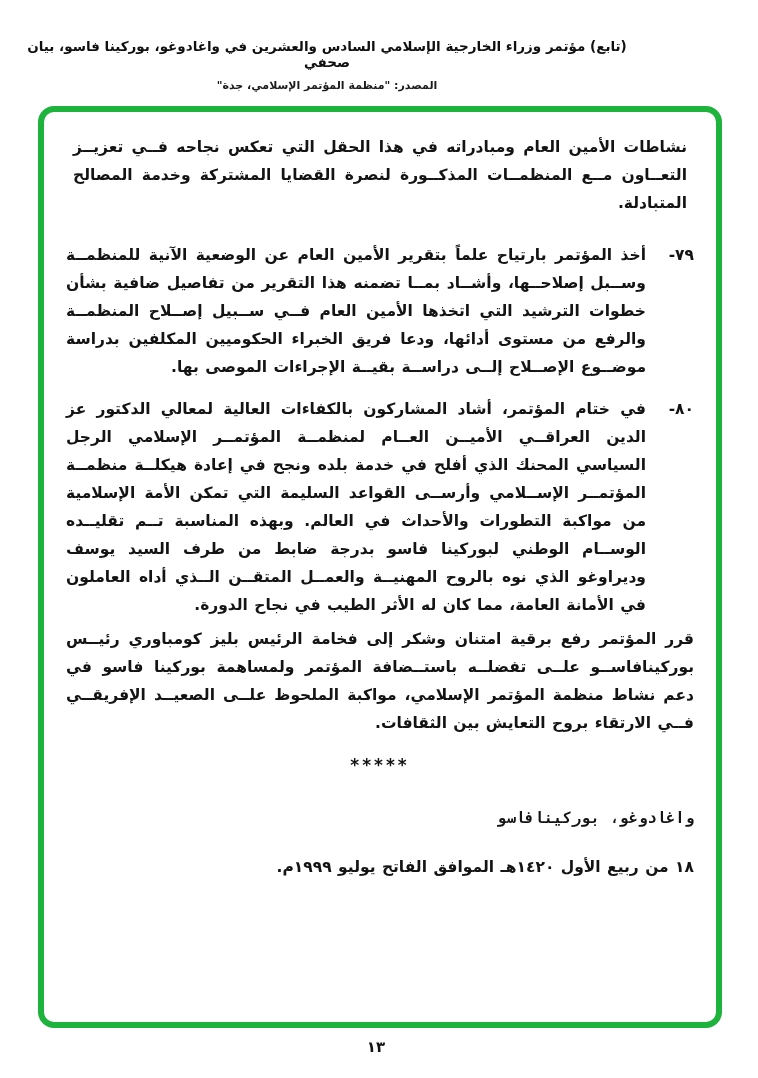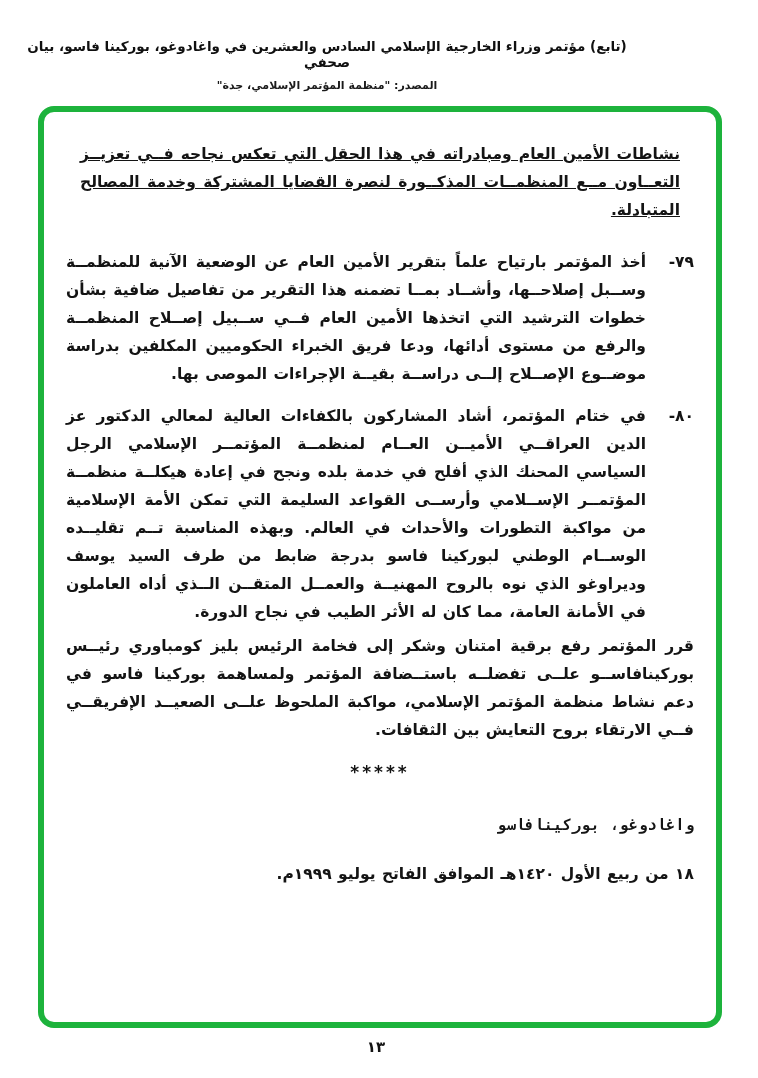--- a/index.html
+++ b/index.html
@@ -64,22 +64,21 @@
     padding: 14px 22px 0 22px;
     direction: rtl;
     text-align: justify;
     font-size: 15.5px;
     font-weight: bold;
     line-height: 28px;
     word-spacing: 1px;
     color: #141414;
   }
   .intro-par {
-    margin: 14px;
-    text-decoration: underline;
+    margin: 7px;
   }
   .num-par {
     display: flex;
     gap: 10px;
     margin-top: 22px;
   }
   .par-number {
     flex: 0 0 38px;
     white-space: nowrap;
   }

